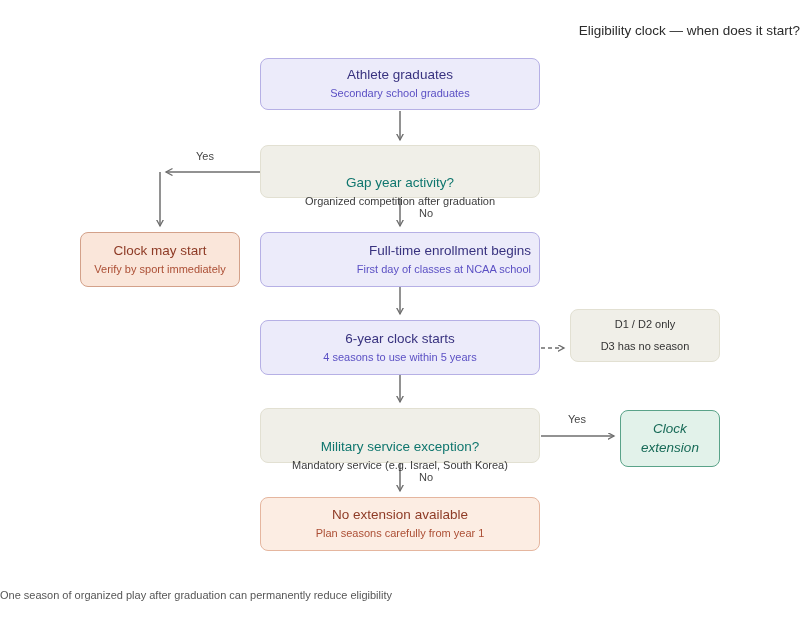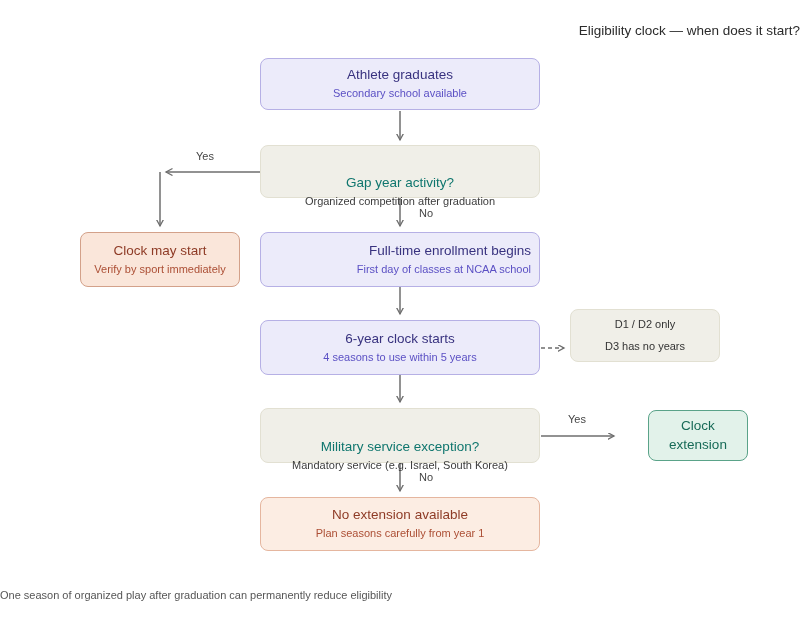--- a/index.html
+++ b/index.html
@@ -57,21 +57,21 @@
   .note-line { font-size: 11px; color: #333333; line-height: 1.75; }
 
   
   #node-athlete   { left: 260px; top:  58px; width: 280px; height: 52px; }
   #node-gapyear   { left: 260px; top: 145px; width: 280px; height: 53px; }
   #node-clockmay  { left:  80px; top: 232px; width: 160px; height: 55px; }
   #node-enroll    { left: 260px; top: 232px; width: 280px; height: 55px; align-items: flex-end; }
   #node-fiveyear  { left: 260px; top: 320px; width: 280px; height: 55px; }
   #node-division  { left: 570px; top: 309px; width: 150px; height: 53px; }
   #node-military  { left: 260px; top: 408px; width: 280px; height: 55px; }
-  #node-extension { left: 648px; top: 410px; width: 100px; height: 51px; }
+  #node-extension { left: 620px; top: 410px; width: 100px; height: 57px; font-style: italic; }
   #node-noext     { left: 260px; top: 497px; width: 280px; height: 54px; }
 
   .edge-label {
     position: absolute;
     font-size: 11px; color: #454545;
     background: #ffffff;
     padding: 0 2px;
   }
   #label-gap-yes      { left: 194px; top: 150px; }
   #label-gap-no       { left: 417px; top: 207px; }
@@ -99,21 +99,21 @@
       <line x1="400" y1="375" x2="400" y2="402" marker-end="url(#arrowhead)"></line>
       <line x1="541" y1="436" x2="614" y2="436" marker-end="url(#arrowhead)"></line>
       <line x1="400" y1="463" x2="400" y2="491" marker-end="url(#arrowhead)"></line>
     </g>
   </svg>
 
   <div class="diagram-title">Eligibility clock — when does it start?</div>
 
   <div class="node node-lavender" id="node-athlete">
     <div class="node-title">Athlete graduates</div>
-    <div class="node-subtitle">Secondary school available</div>
+    <div class="node-subtitle">Secondary school graduates</div>
   </div>
 
   <div class="node node-beige" id="node-gapyear">
     <div class="node-title">Gap year activity?</div>
     <div class="node-subtitle">Organized competition after graduation</div>
   </div>
 
   <div class="node node-peach-strong" id="node-clockmay">
     <div class="node-title">Clock may start</div>
     <div class="node-subtitle">Verify by sport immediately</div>
@@ -124,21 +124,21 @@
     <div class="node-subtitle">First day of classes at NCAA school</div>
   </div>
 
   <div class="node node-lavender" id="node-fiveyear">
     <div class="node-title">6-year clock starts</div>
     <div class="node-subtitle">4 seasons to use within 5 years</div>
   </div>
 
   <div class="node node-beige" id="node-division">
     <div class="note-line">D1 / D2 only</div>
-    <div class="note-line">D3 has no years</div>
+    <div class="note-line">D3 has no season</div>
   </div>
 
   <div class="node node-beige" id="node-military">
     <div class="node-title">Military service exception?</div>
     <div class="node-subtitle">Mandatory service (e.g. Israel, South Korea)</div>
   </div>
 
   <div class="node node-green" id="node-extension">
     <div class="node-title">Clock extension</div>
   </div>

